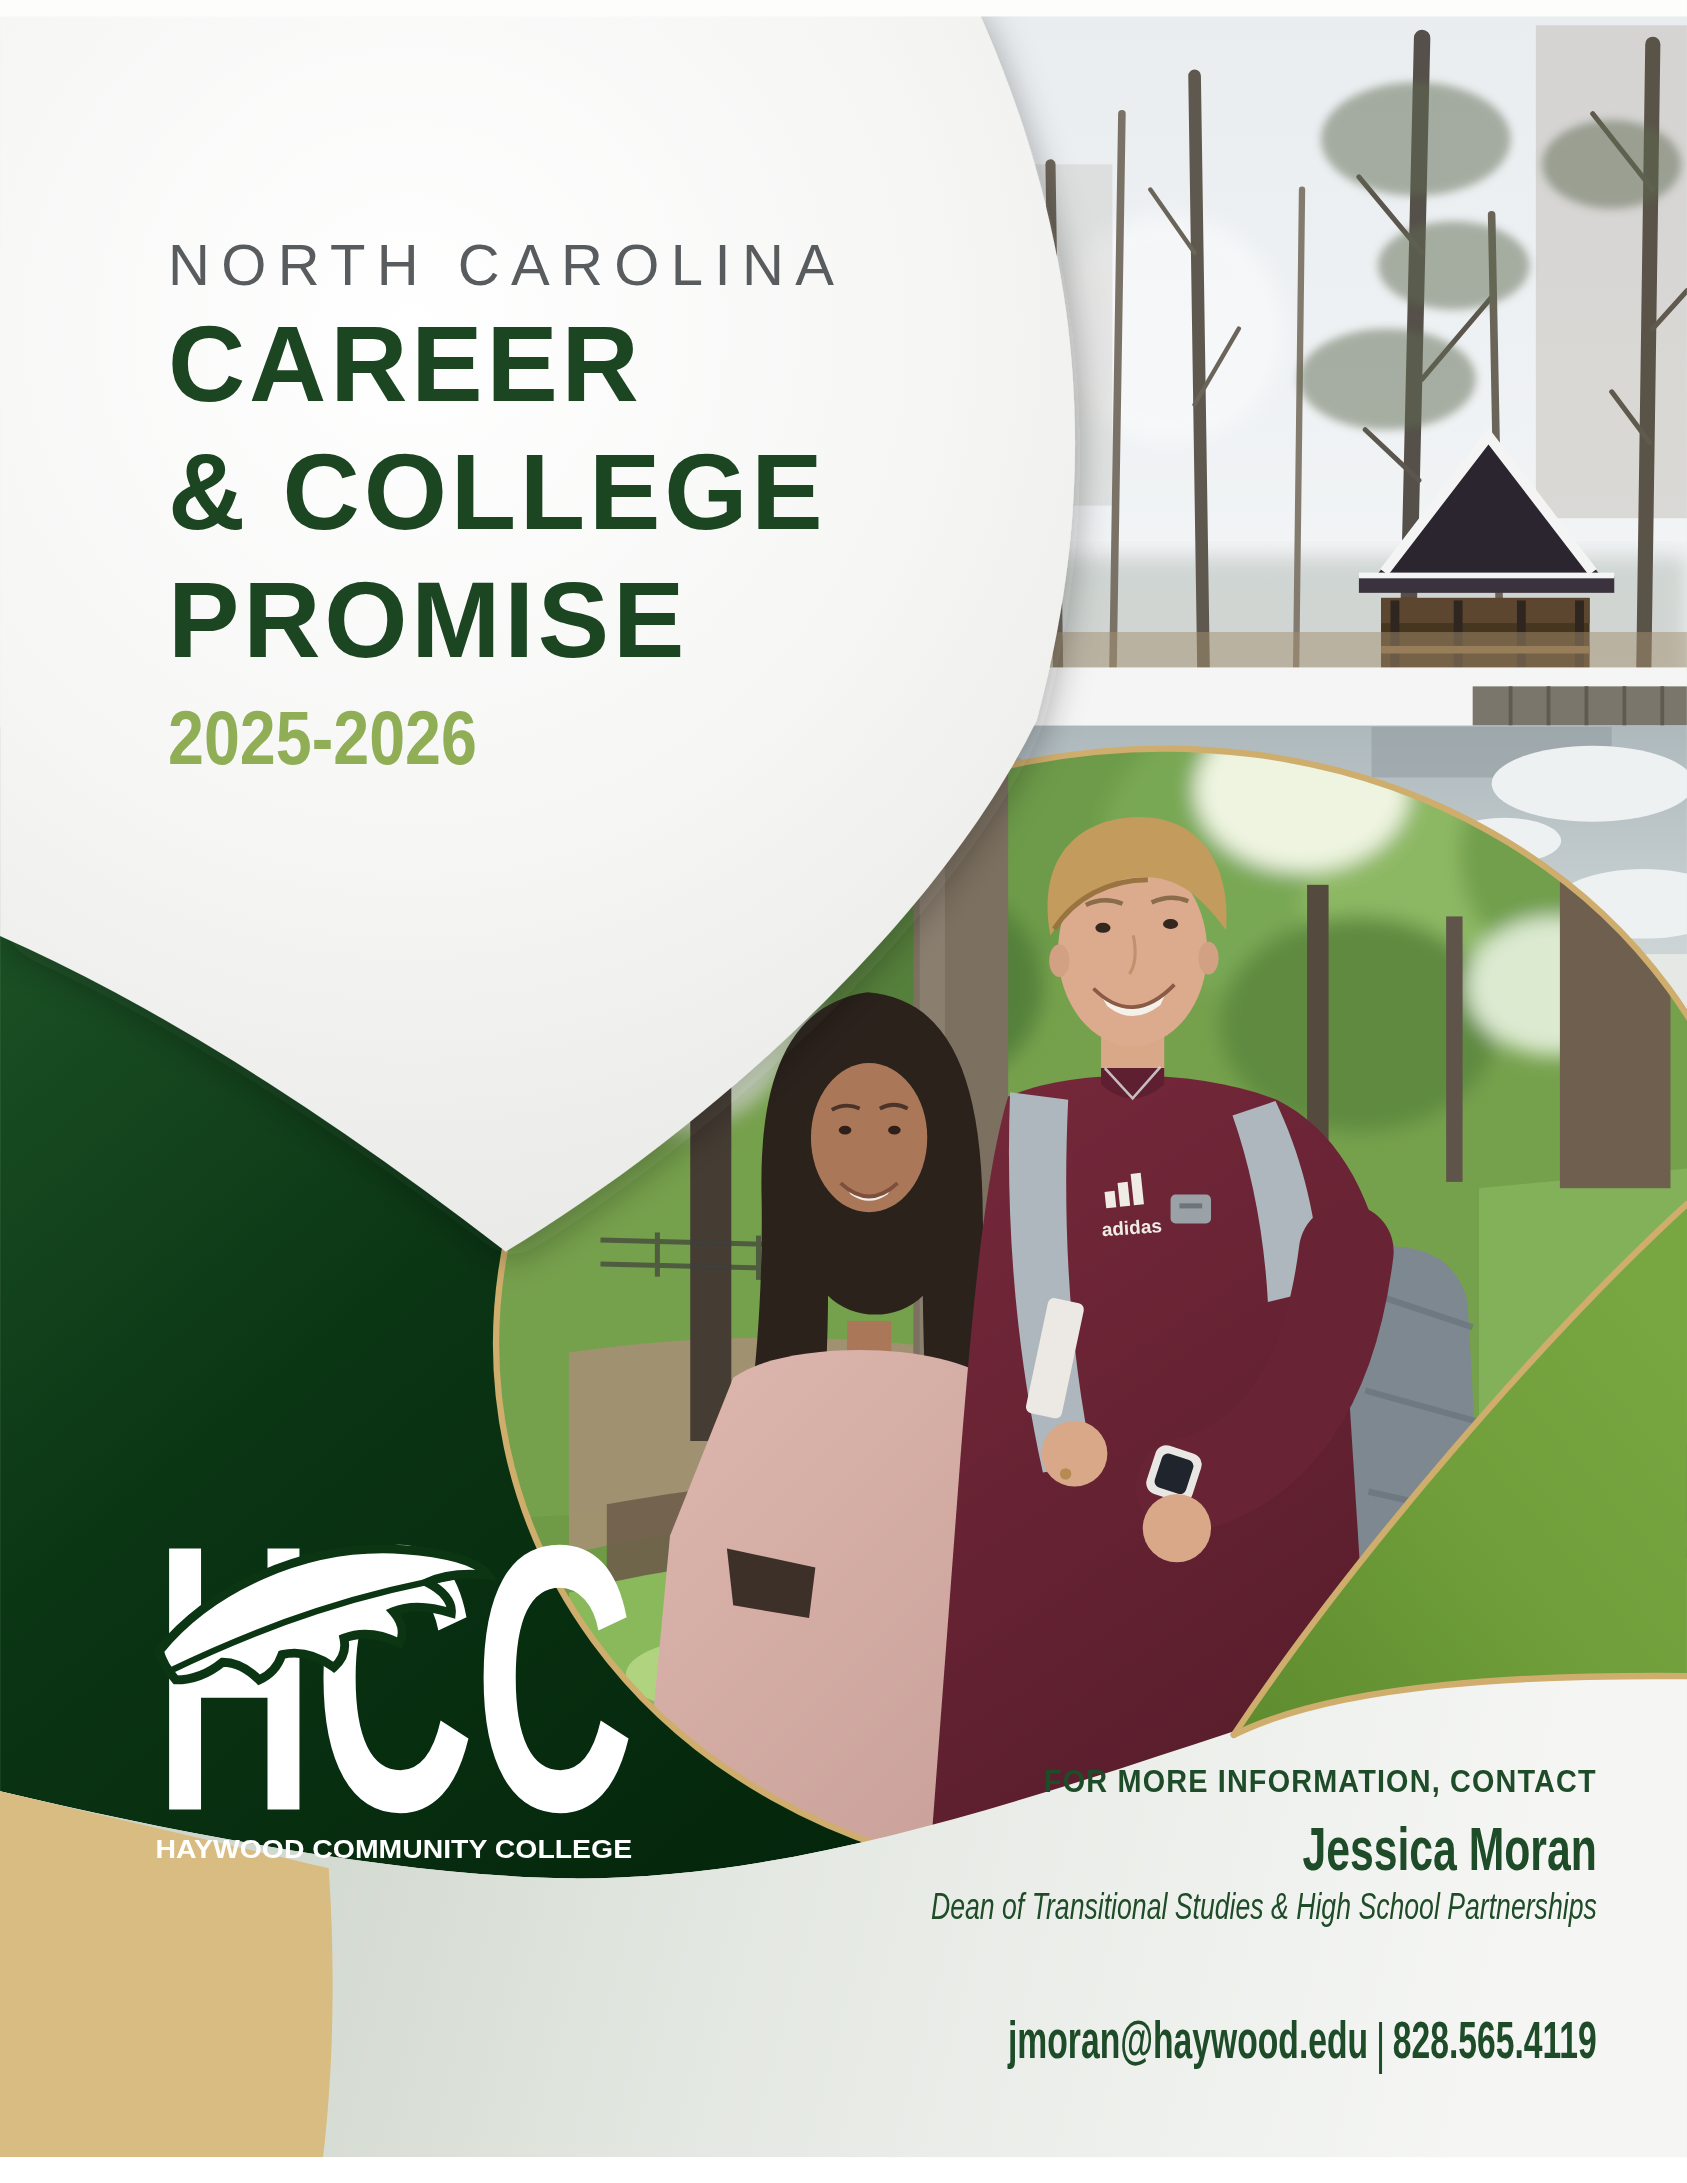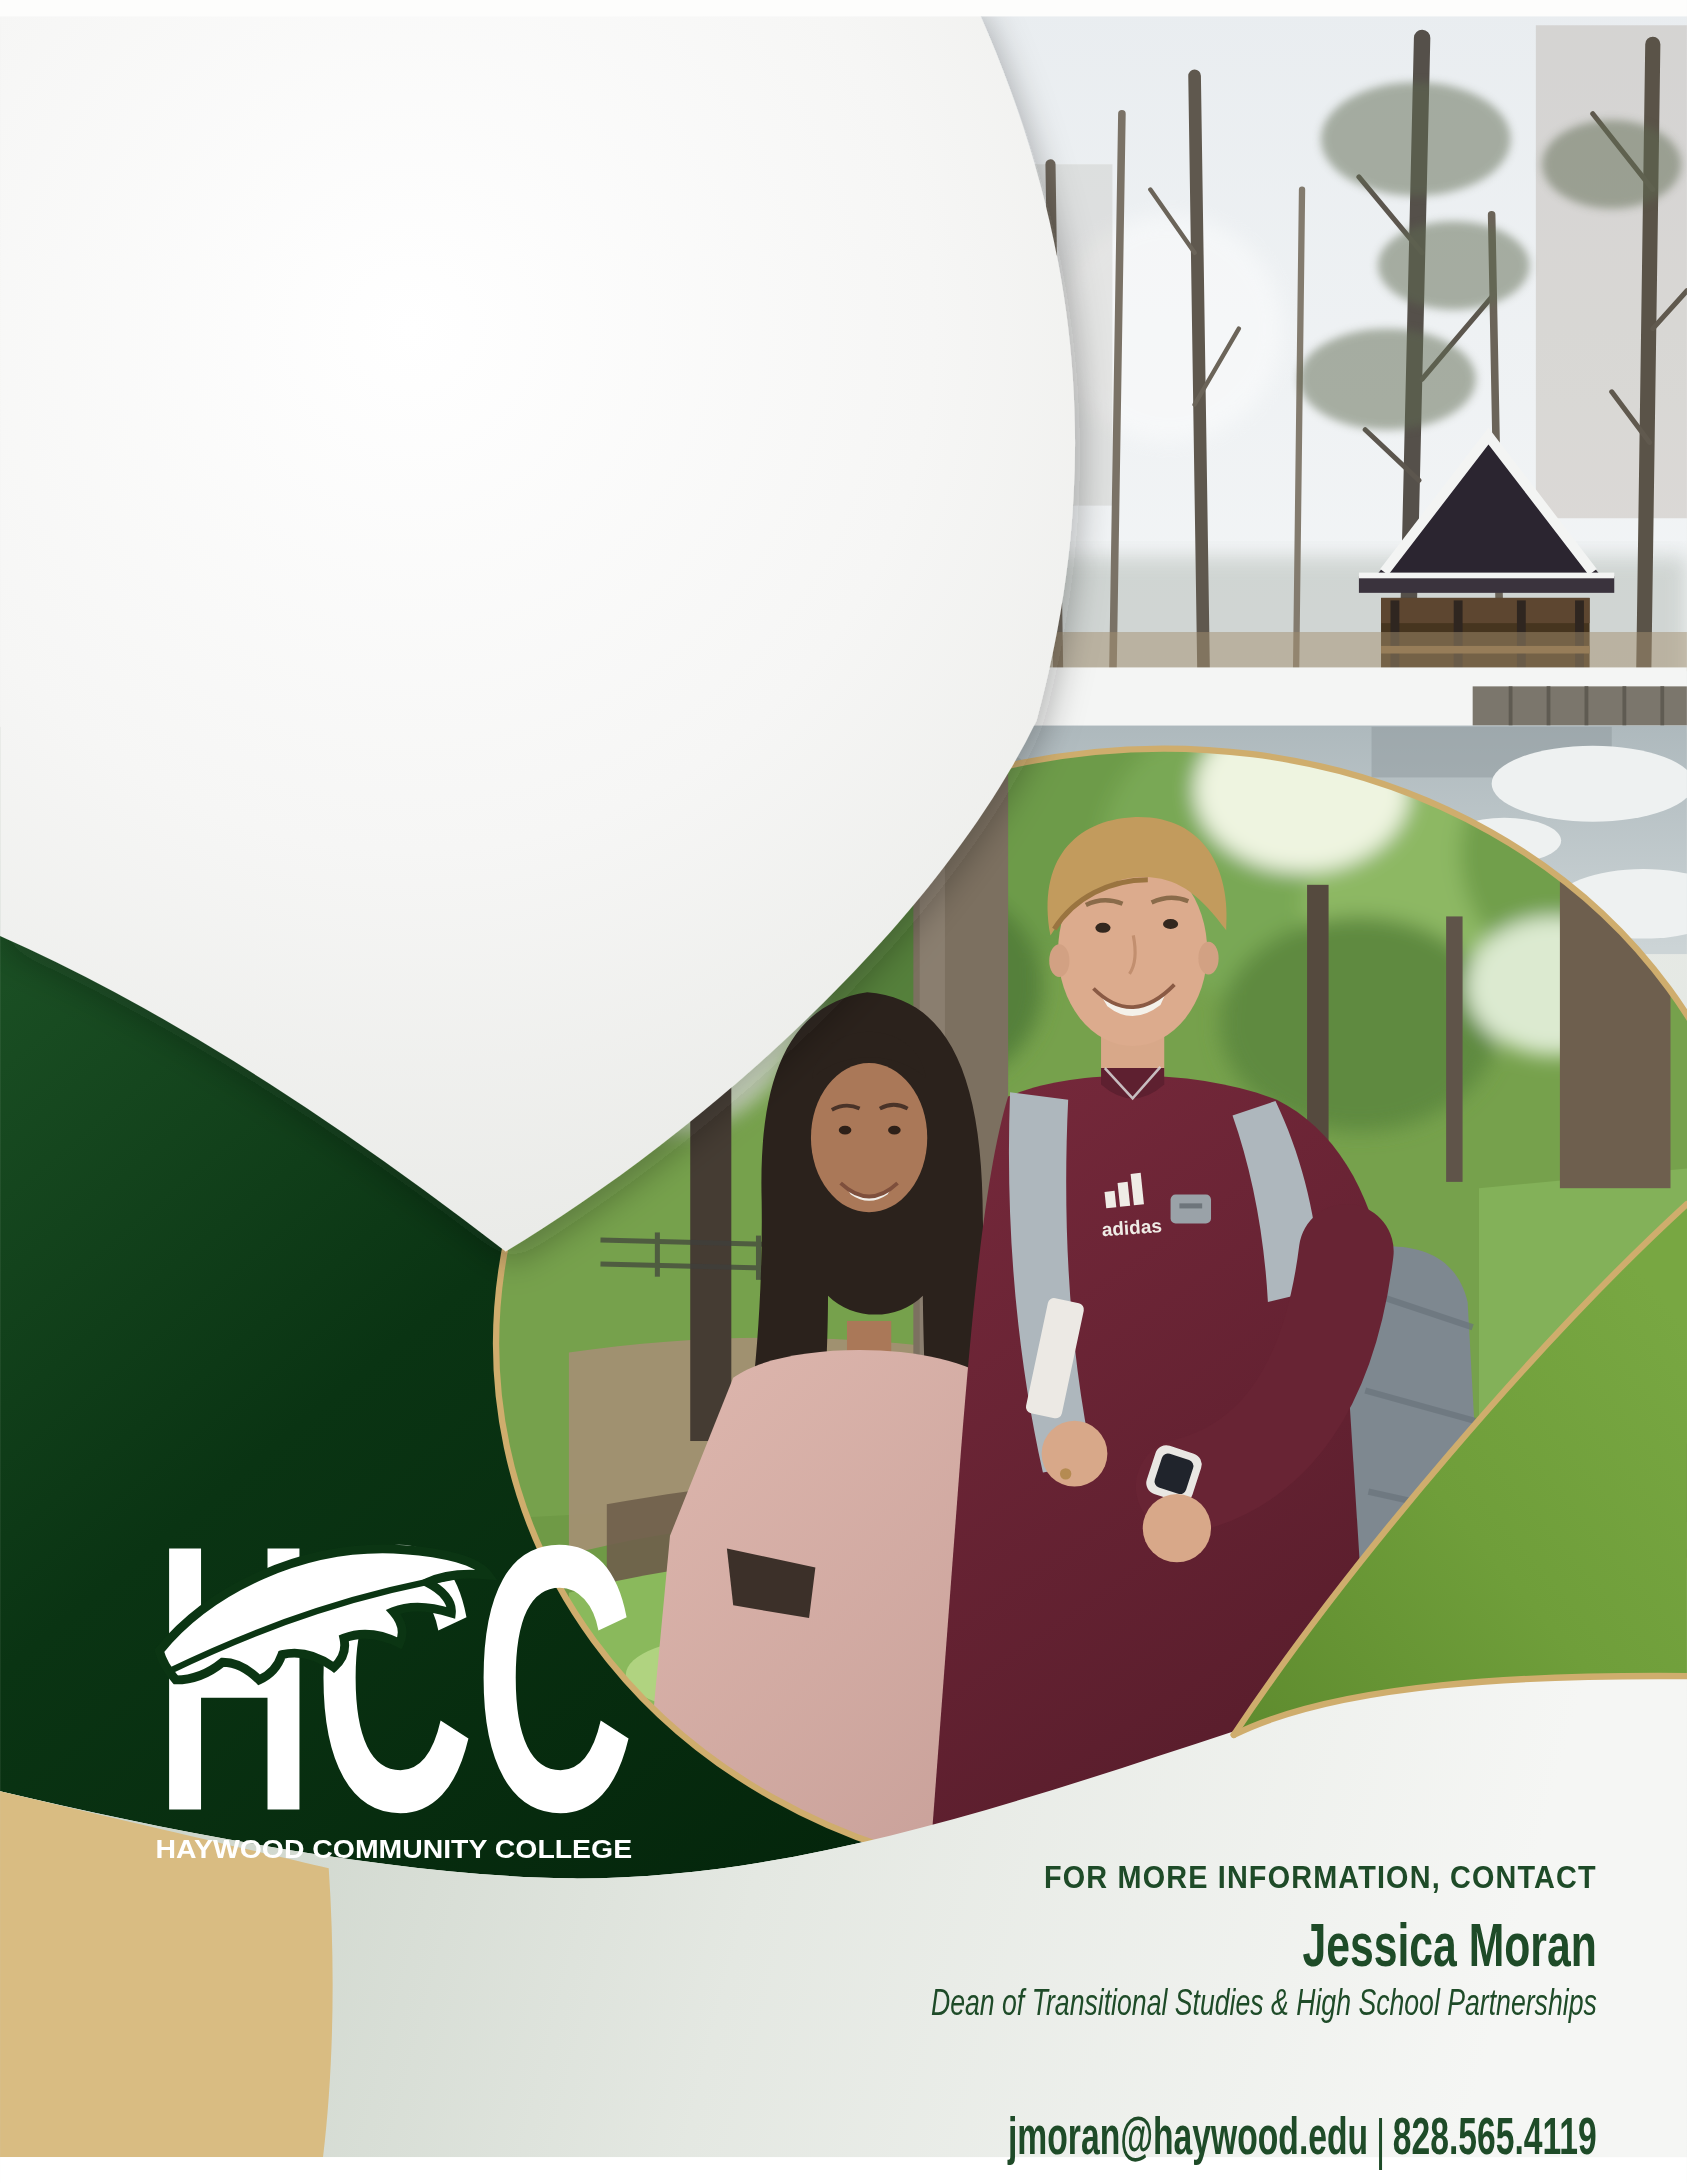--- a/index.html
+++ b/index.html
@@ -8,21 +8,21 @@
   #art{position:absolute;inset:0;}
   .txt{position:absolute;z-index:5;white-space:nowrap;}
   
   #title-block{left:168px;top:236px;}
   .eyebrow{font-size:58px;letter-spacing:11.4px;font-weight:400;color:var(--c-eyebrow_gray,#595c5e);line-height:1;}
   .big-lines{margin-top:5.7px;font-size:107px;line-height:128px;font-weight:bold;
              letter-spacing:3.8px;color:var(--c-title_green,#1c4521);}
   .years{margin-top:16.4px;font-size:76px;font-weight:bold;line-height:1;
          color:var(--c-year_green,#8fae55);transform:scaleX(.85);transform-origin:left top;}
   
-  #contact-block{right:90px;top:1861px;text-align:right;color:var(--c-contact_green,#1e4b28);}
+  #contact-block{right:90px;top:1765px;text-align:right;color:var(--c-contact_green,#1e4b28);}
   .c-heading{font-size:32px;font-weight:700;letter-spacing:1.3px;line-height:1;
              transform:scaleX(.9);transform-origin:right top;}
   .c-name{margin-top:22px;font-size:61px;font-weight:bold;line-height:1;
           transform:scaleX(.7);transform-origin:right top;}
   .c-role{margin-top:7.6px;font-size:37px;font-style:italic;font-weight:400;line-height:1;
           transform:scaleX(.72);transform-origin:right top;}
   .c-line{margin-top:90px;font-size:51px;font-weight:700;line-height:1;
           transform:scaleX(.66);transform-origin:right top;}
   .c-divider{font-weight:300;font-size:56px;padding:0 11.4px;vertical-align:-3.8px;}
 </style>
@@ -294,20 +294,29 @@
              C676 2540 646 2540 622 2550 C636 2566 640 2584 632 2600
              C600 2584 570 2582 544 2592 C548 2610 542 2626 528 2638
              C500 2618 472 2612 446 2618 C440 2636 428 2650 410 2658
              C392 2640 372 2630 352 2630 C330 2648 304 2658 278 2658
              C266 2644 256 2628 252 2612 Z" fill="#ffffff" stroke="#0b3513" stroke-width="14"></path>
     <path d="M268 2644 C430 2566 570 2520 744 2490" stroke="#0b3513" stroke-width="10" fill="none"></path>
     <text x="246" y="2940" font-family="Liberation Sans, sans-serif" font-weight="bold" font-size="42" fill="#ffffff" textLength="754" lengthAdjust="spacingAndGlyphs">HAYWOOD COMMUNITY COLLEGE</text>
   </g>
 </svg>
 
+<div class="txt" id="title-block">
+  <div class="eyebrow">NORTH CAROLINA</div>
+  <div class="big-lines">
+    <div>CAREER</div>
+    <div>&amp; COLLEGE</div>
+    <div>PROMISE</div>
+  </div>
+  <div class="years">2025-2026</div>
+</div>
 
 <div class="txt" id="contact-block">
   <div class="c-heading">FOR MORE INFORMATION, CONTACT</div>
   <div class="c-name">Jessica Moran</div>
   <div class="c-role">Dean of Transitional Studies &amp; High School Partnerships</div>
   <div class="c-line">
     <span>jmoran@haywood.edu</span><span class="c-divider">|</span><span>828.565.4119</span>
   </div>
 </div>
 

